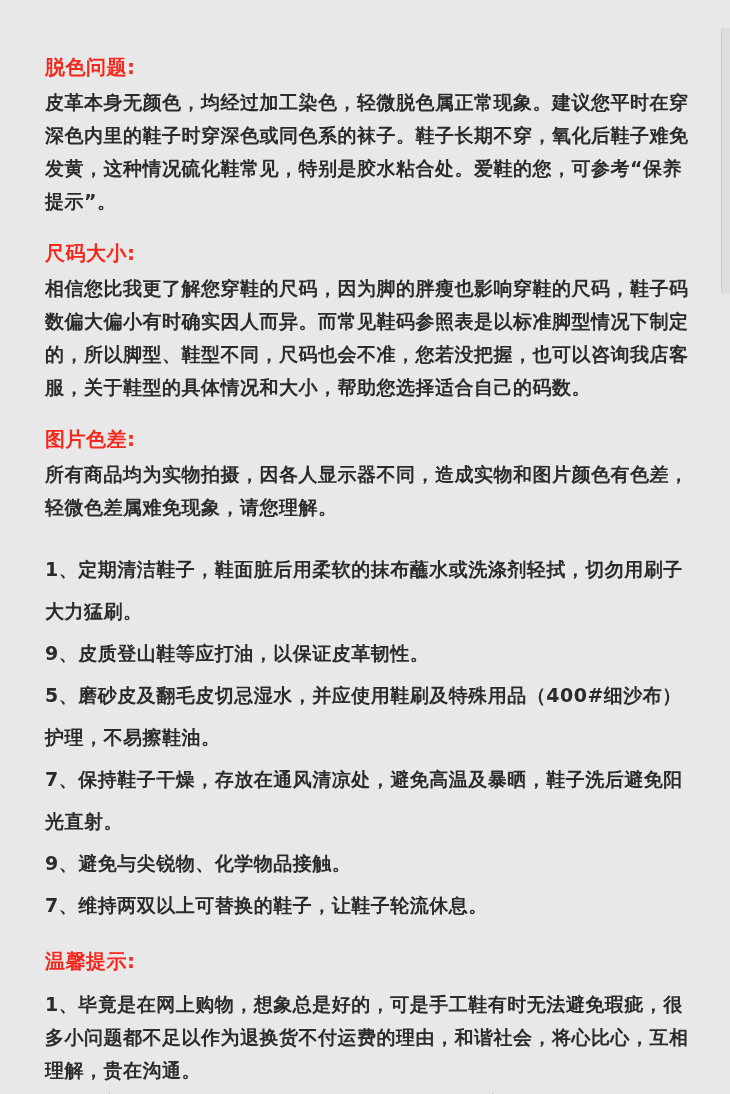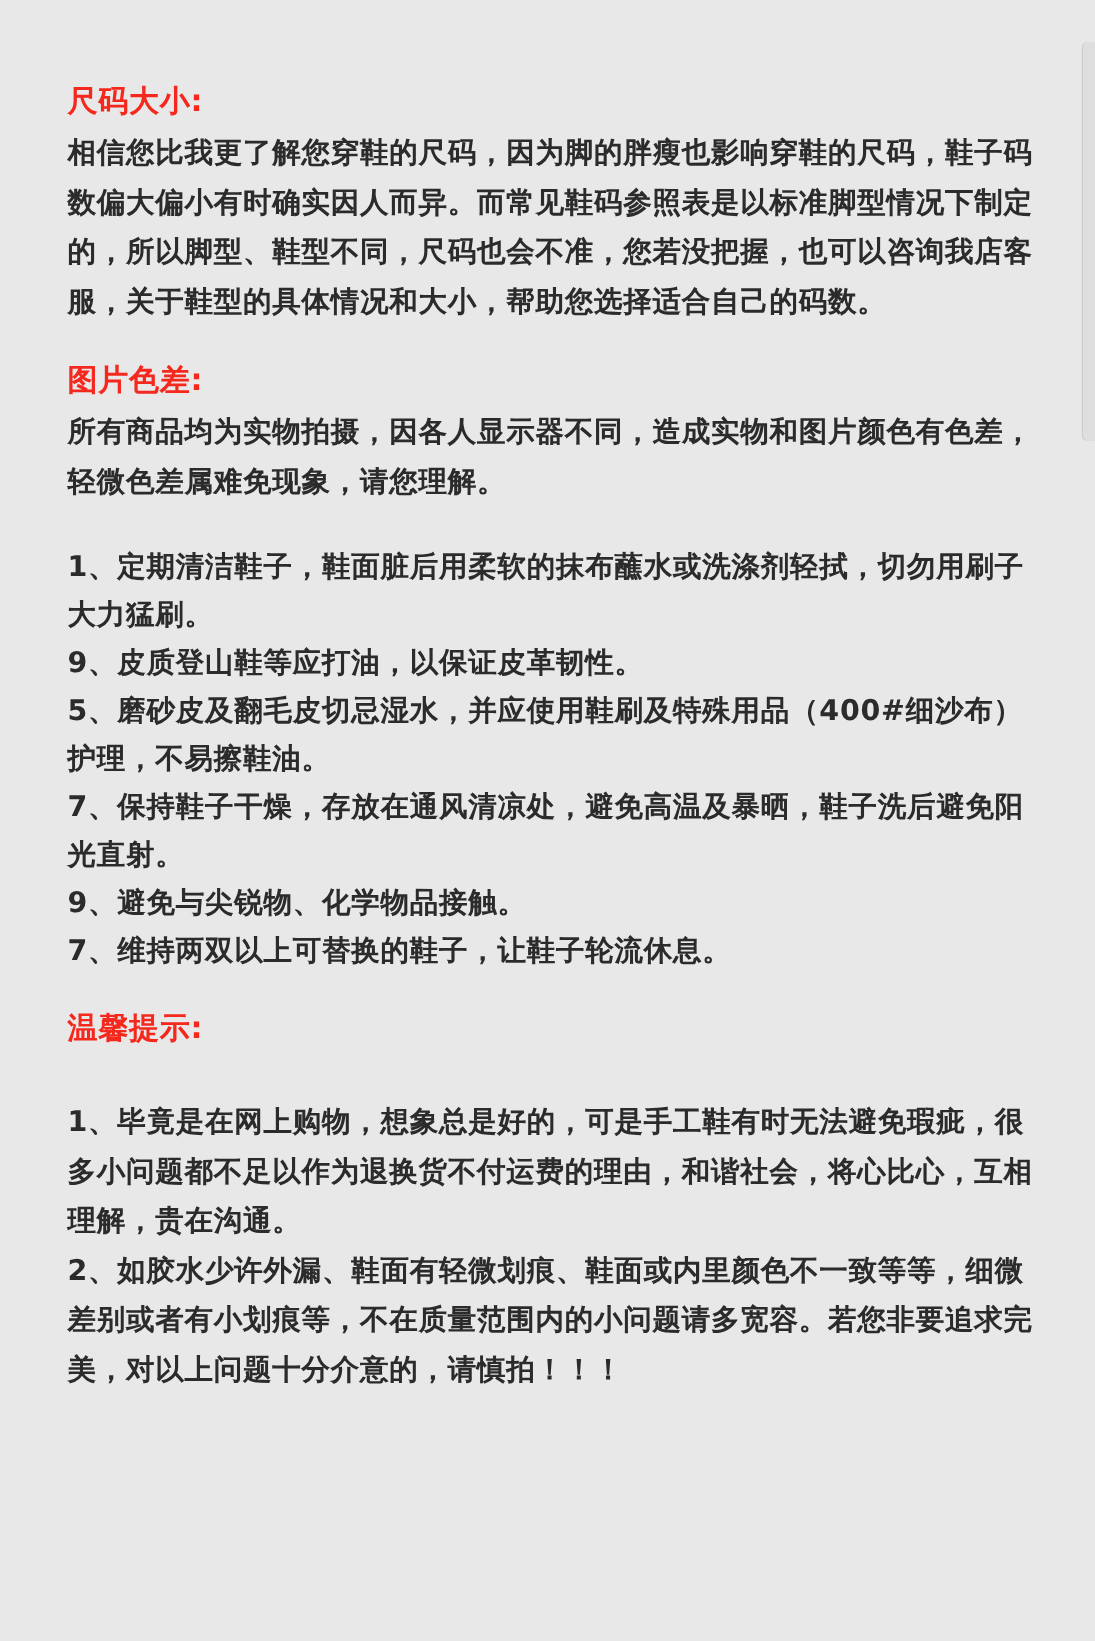--- a/index.html
+++ b/index.html
@@ -31,40 +31,44 @@
   p.section-paragraph {
     margin: 0;
     font-size: 19px;
     line-height: 33px;
     font-weight: 700;
     color: #2b2b2b;
     letter-spacing: 0.5px;
     text-align: left;
   }
   section.tight p.section-paragraph {
-    line-height: 32px;
+    line-height: 42px;
   }
   section.gap-after-heading h2.section-heading {
-    margin-bottom: 36px;
+    margin-bottom: 16px;
   }
   #scrollbar-thumb {
     position: absolute;
     top: 28px;
     right: 0;
     width: 8px;
     height: 266px;
     background: #dedede;
     border-left: 1px solid #cccccc;
     border-radius: 4px 0 0 4px;
   }
 </style>
 </head>
 <body>
 
 <div id="content">
+    <section class="notice-section">
+      <h2 class="section-heading">脱色问题:</h2>
+      <p class="section-paragraph">皮革本身无颜色，均经过加工染色，轻微脱色属正常现象。建议您平时在穿深色内里的鞋子时穿深色或同色系的袜子。鞋子长期不穿，氧化后鞋子难免发黄，这种情况硫化鞋常见，特别是胶水粘合处。爱鞋的您，可参考“保养提示”。</p>
+    </section>
     <section class="notice-section">
       <h2 class="section-heading">尺码大小:</h2>
       <p class="section-paragraph">相信您比我更了解您穿鞋的尺码，因为脚的胖瘦也影响穿鞋的尺码，鞋子码数偏大偏小有时确实因人而异。而常见鞋码参照表是以标准脚型情况下制定的，所以脚型、鞋型不同，尺码也会不准，您若没把握，也可以咨询我店客服，关于鞋型的具体情况和大小，帮助您选择适合自己的码数。</p>
     </section>
     <section class="notice-section">
       <h2 class="section-heading">图片色差:</h2>
       <p class="section-paragraph">所有商品均为实物拍摄，因各人显示器不同，造成实物和图片颜色有色差，轻微色差属难免现象，请您理解。</p>
     </section>
     <section class="notice-section tight">
       <p class="section-paragraph">1、定期清洁鞋子，鞋面脏后用柔软的抹布蘸水或洗涤剂轻拭，切勿用刷子大力猛刷。</p>

